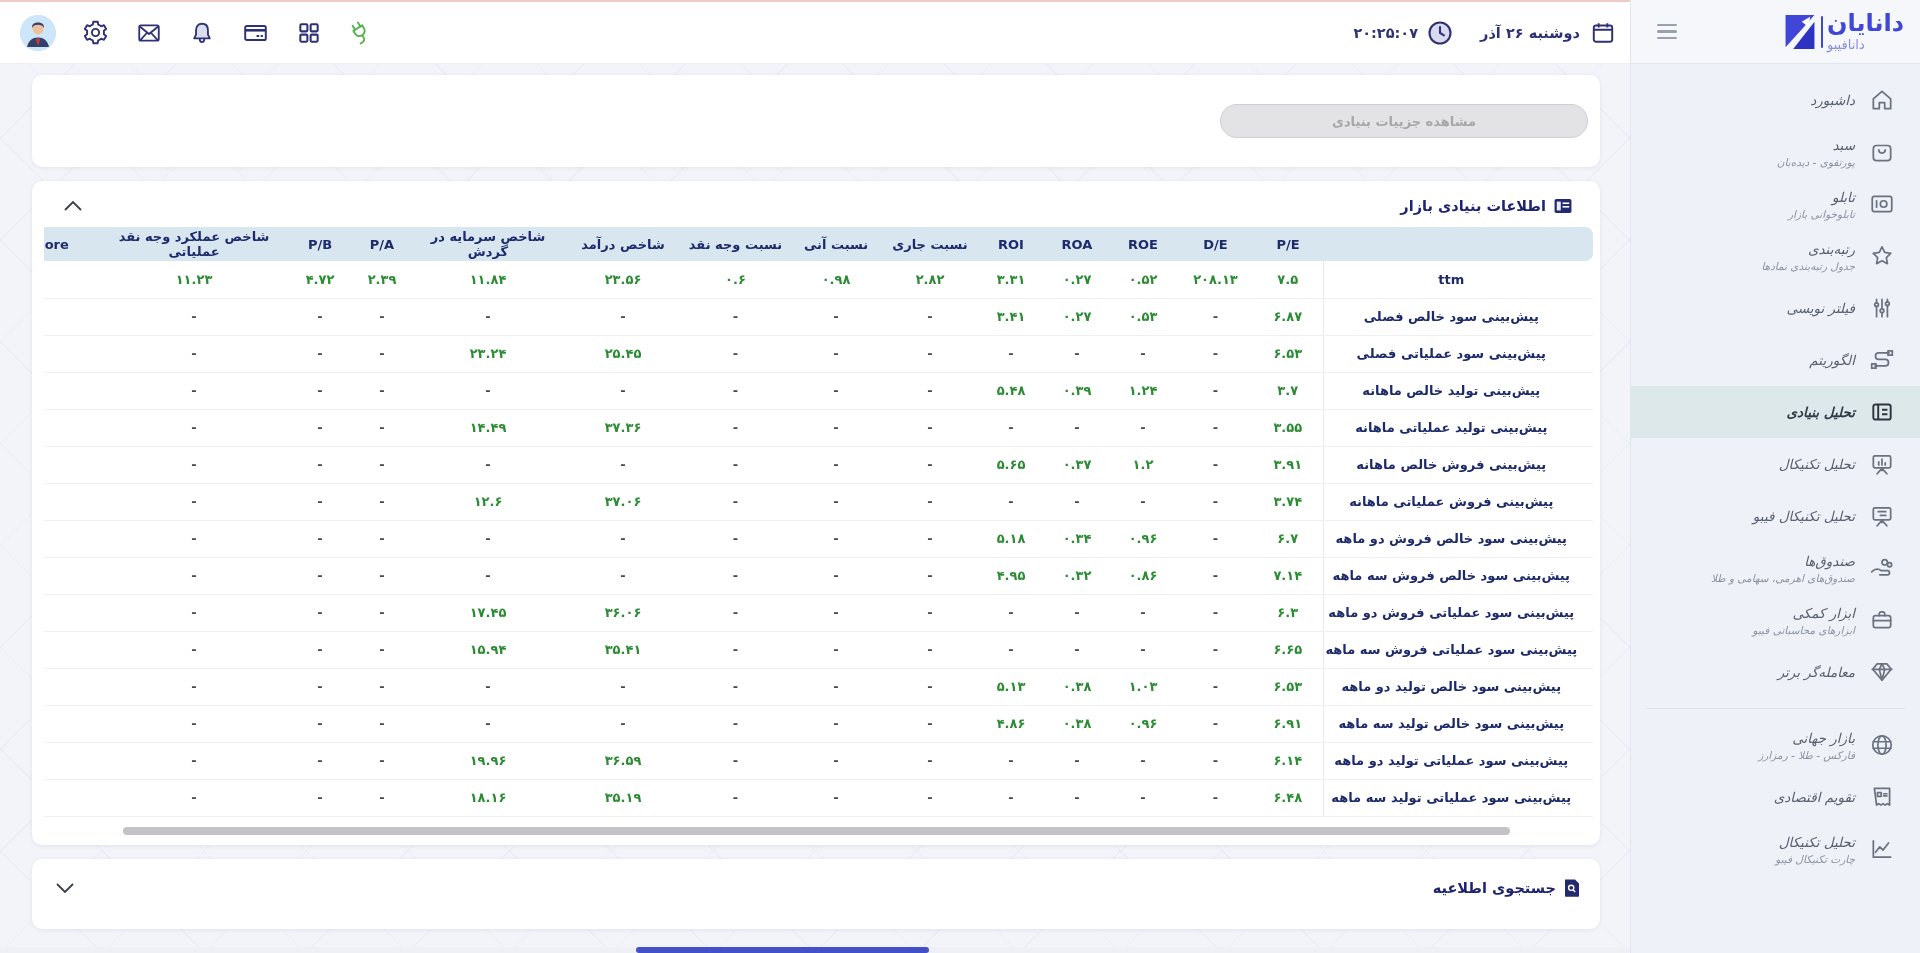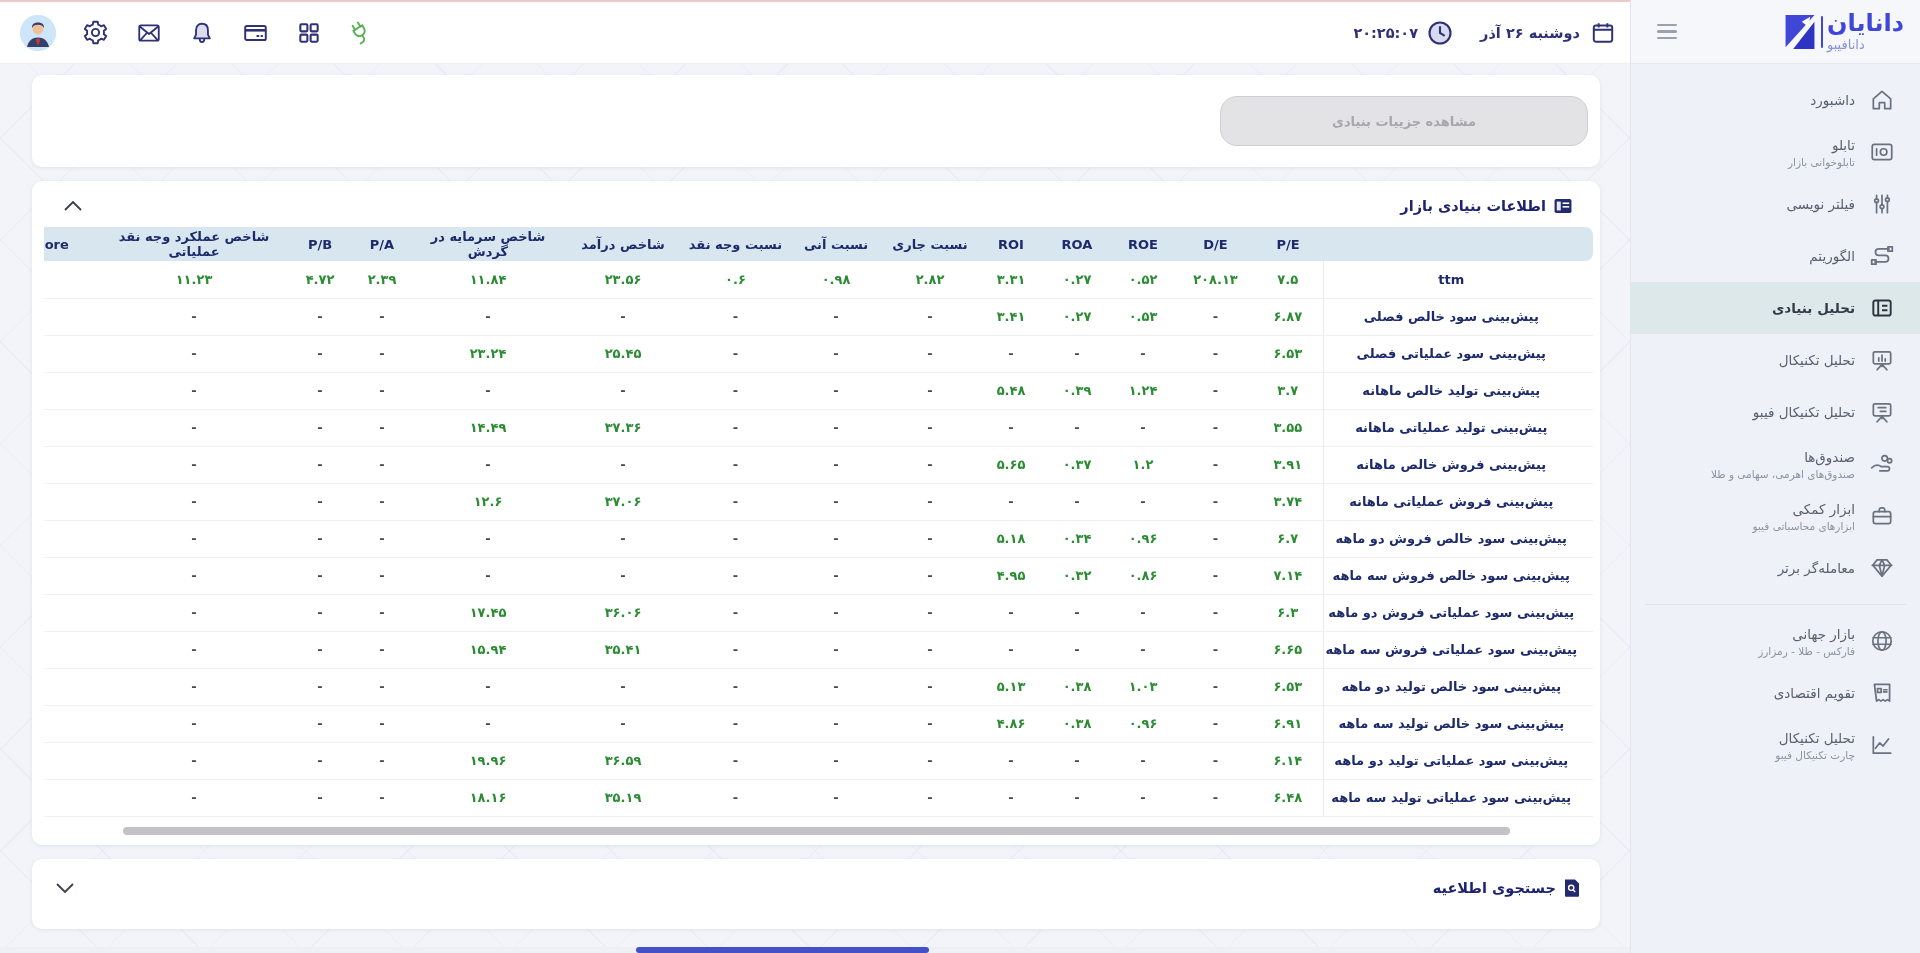--- a/index.html
+++ b/index.html
@@ -17,21 +17,21 @@
   .logo-sep { width: 2px; height: 32px; background: #4046d8; border-radius: 1px; }
   .logo-mark svg { display: block; }
   .hamburger { background: none; border: none; cursor: pointer; display: flex; flex-direction: column; gap: 4px; padding: 4px; }
   .hamburger span { display: block; width: 20px; height: 2.5px; background: #9aa0ac; border-radius: 2px; }
   .sb-nav { padding-top: 10px; overflow: hidden; flex: 1; }
   .side-item { display: flex; align-items: center; gap: 13px; padding: 8px 24px 8px 10px; min-height: 52px; cursor: pointer; }
   .side-item.active { background: #dde8ea; }
   .side-icon { width: 28px; height: 28px; color: #6a7280; flex: 0 0 28px; display: inline-flex; align-items: center; justify-content: center; }
   .side-icon svg { width: 26px; height: 26px; }
   .side-item.active .side-icon { color: #2e3540; }
-  .side-labels { display: flex; flex-direction: column; }
+  .side-labels { display: flex; flex-direction: column; font-style: italic; }
   .side-title { font-size: 13.5px; color: #586070; }
   .side-item.active .side-title { color: #323a48; font-weight: bold; }
   .side-sub { font-size: 10.5px; color: #8b93a2; margin-top: 3px; }
   .sb-divider { border-top: 1px solid #dfe2eb; margin: 10px 14px; }
 
   
   .main { flex: 1; position: relative; display: flex; flex-direction: column; height: 953px; overflow: hidden; }
   .topbar { height: 64px; background: #ffffff; border-top: 2px solid #eecac8; border-bottom: 1px solid #f0f0f4; display: flex; align-items: center; justify-content: space-between; padding: 0 14px 0 20px; flex: 0 0 64px; }
   .tb-datetime { display: flex; align-items: center; }
   .tb-date { color: #2e3274; font-size: 14.5px; font-weight: bold; margin: 0 10px 0 26px; }
@@ -48,21 +48,21 @@
       repeating-linear-gradient(45deg, rgba(120,120,200,0.06) 0 1px, transparent 1px 72px),
       repeating-linear-gradient(-45deg, rgba(120,120,200,0.06) 0 1px, transparent 1px 72px);
   }
   .card { background: #ffffff; border-radius: 10px; box-shadow: 0 1px 4px rgba(40,40,90,0.08); }
 
   
   .search-card { height: 92px; display: flex; align-items: center; padding: 0 12px 0 19px; gap: 21px; margin-bottom: 14px; }
   .symbol-select { flex: 1; height: 38px; border: 1.5px solid #d9d9de; border-radius: 19px; background: #fff; display: flex; align-items: center; justify-content: space-between; padding: 0 18px 0 16px; cursor: pointer; }
   .sel-label { color: #3f4557; font-size: 13.5px; }
   .sel-caret { color: #555a66; display: inline-flex; }
-  .detail-btn { width: 368px; height: 50px; border-radius: 17px; background: #e3e3e5; border: 1px solid #cfcfd3; color: #a6a6ab; font-size: 13px; font-weight: bold; font-family: inherit; cursor: default; }
+  .detail-btn { width: 368px; height: 34px; border-radius: 17px; background: #e3e3e5; border: 1px solid #cfcfd3; color: #a6a6ab; font-size: 13px; font-weight: bold; font-family: inherit; cursor: default; }
 
   
   .table-card { padding: 10px 0 8px; margin-bottom: 14px; }
   .panel-head { display: flex; align-items: center; justify-content: space-between; padding: 6px 28px 10px; }
   .panel-title-group { display: flex; align-items: center; gap: 8px; }
   .panel-title { color: #1d2370; font-size: 14.5px; font-weight: bold; }
   .panel-icon { display: inline-flex; color: #232a6e; }
   .collapse-btn { background: none; border: none; cursor: pointer; color: #3a3f4a; display: inline-flex; padding: 4px; }
 
   .table-wrap { overflow: hidden; direction: rtl; margin: 2px 7px 0 12px; }
@@ -118,28 +118,51 @@
               <path d="M4 11L12 4l8 7v9h-5.5v-5.5h-5V20H4z"></path>
             </svg>
           </span>
           <span class="side-labels">
             <span class="side-title">داشبورد</span>
           </span>
         </div>
         <div class="side-item">
           <span class="side-icon">
             <svg viewBox="0 0 24 24" fill="none" stroke="currentColor" stroke-width="1.6" stroke-linecap="round" stroke-linejoin="round">
+              <rect x="4" y="6" width="16" height="14" rx="3"></rect>
+              <path d="M9 10a3 3 0 0 0 6 0"></path>
+            </svg>
+          </span>
+          <span class="side-labels">
+            <span class="side-title">سبد</span>
+            <span class="side-sub">پورتفوی - دیده‌بان</span>
+          </span>
+        </div>
+        <div class="side-item">
+          <span class="side-icon">
+            <svg viewBox="0 0 24 24" fill="none" stroke="currentColor" stroke-width="1.6" stroke-linecap="round" stroke-linejoin="round">
               <rect x="3" y="5" width="18" height="14" rx="2"></rect>
               <circle cx="13.5" cy="12" r="3"></circle>
               <path d="M7 9v6"></path>
             </svg>
           </span>
           <span class="side-labels">
             <span class="side-title">تابلو</span>
             <span class="side-sub">تابلوخوانی بازار</span>
+          </span>
+        </div>
+        <div class="side-item">
+          <span class="side-icon">
+            <svg viewBox="0 0 24 24" fill="none" stroke="currentColor" stroke-width="1.6" stroke-linecap="round" stroke-linejoin="round">
+              <path d="M12 3.6l2.5 5.1 5.6.8-4.1 4 1 5.6-5-2.7-5 2.7 1-5.6-4.1-4 5.6-.8z"></path>
+            </svg>
+          </span>
+          <span class="side-labels">
+            <span class="side-title">رتبه‌بندی</span>
+            <span class="side-sub">جدول رتبه‌بندی نمادها</span>
           </span>
         </div>
         <div class="side-item">
           <span class="side-icon">
             <svg viewBox="0 0 24 24" fill="none" stroke="currentColor" stroke-width="1.6" stroke-linecap="round" stroke-linejoin="round">
               <path d="M7 4v3.5M7 10.5V20M12 4v8.5M12 16.5V20M17 4v2.5M17 9.5V20"></path>
               <circle cx="7" cy="9" r="1.7"></circle>
               <circle cx="12" cy="14.5" r="1.7"></circle>
               <circle cx="17" cy="8" r="1.7"></circle>
             </svg>

